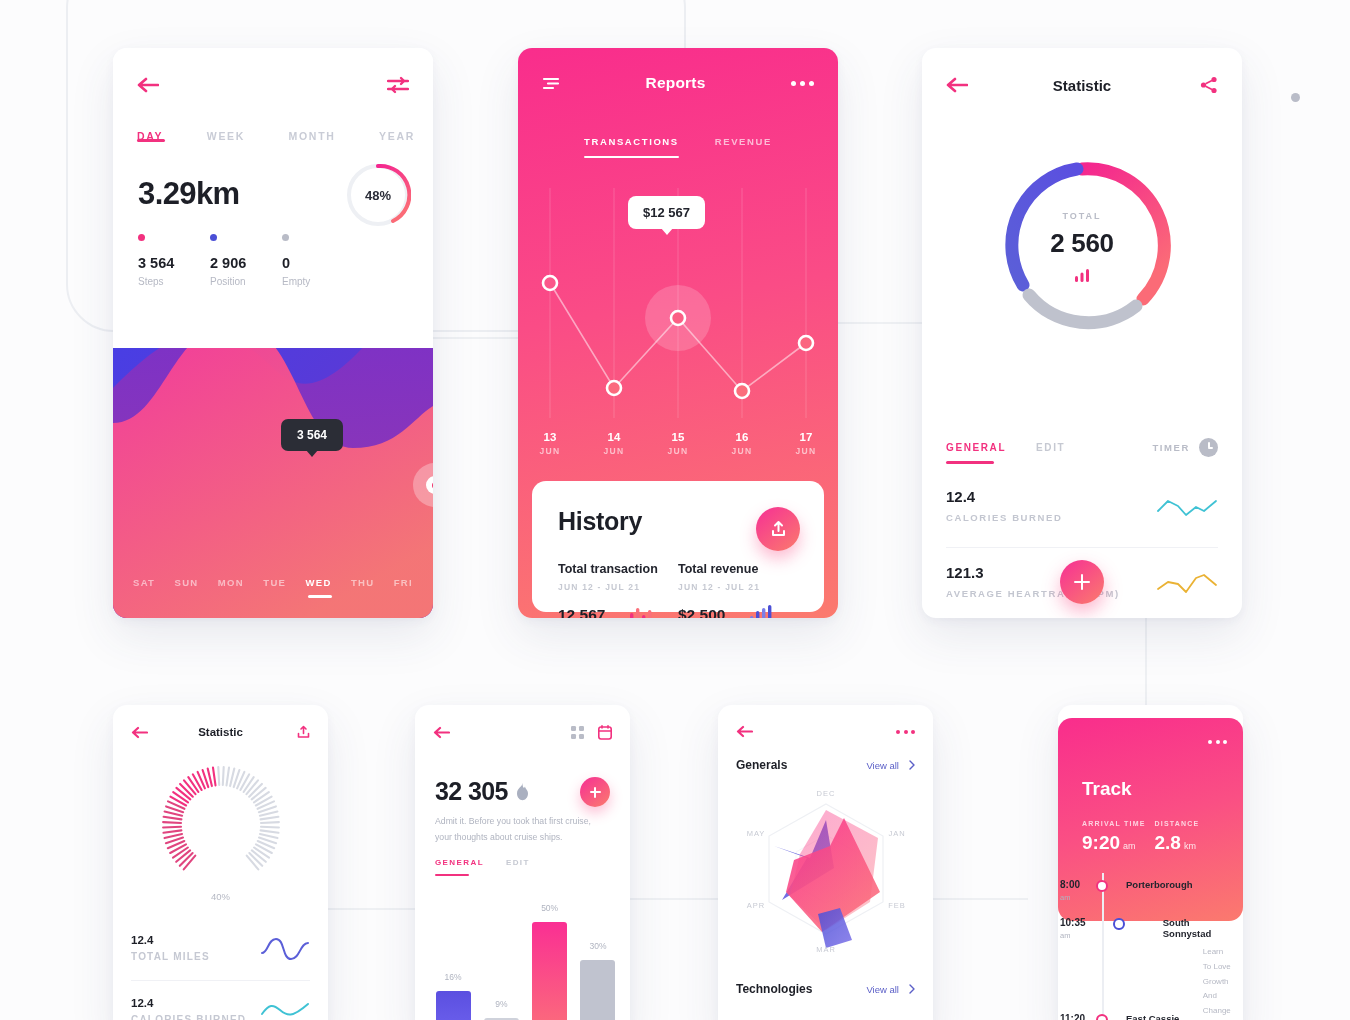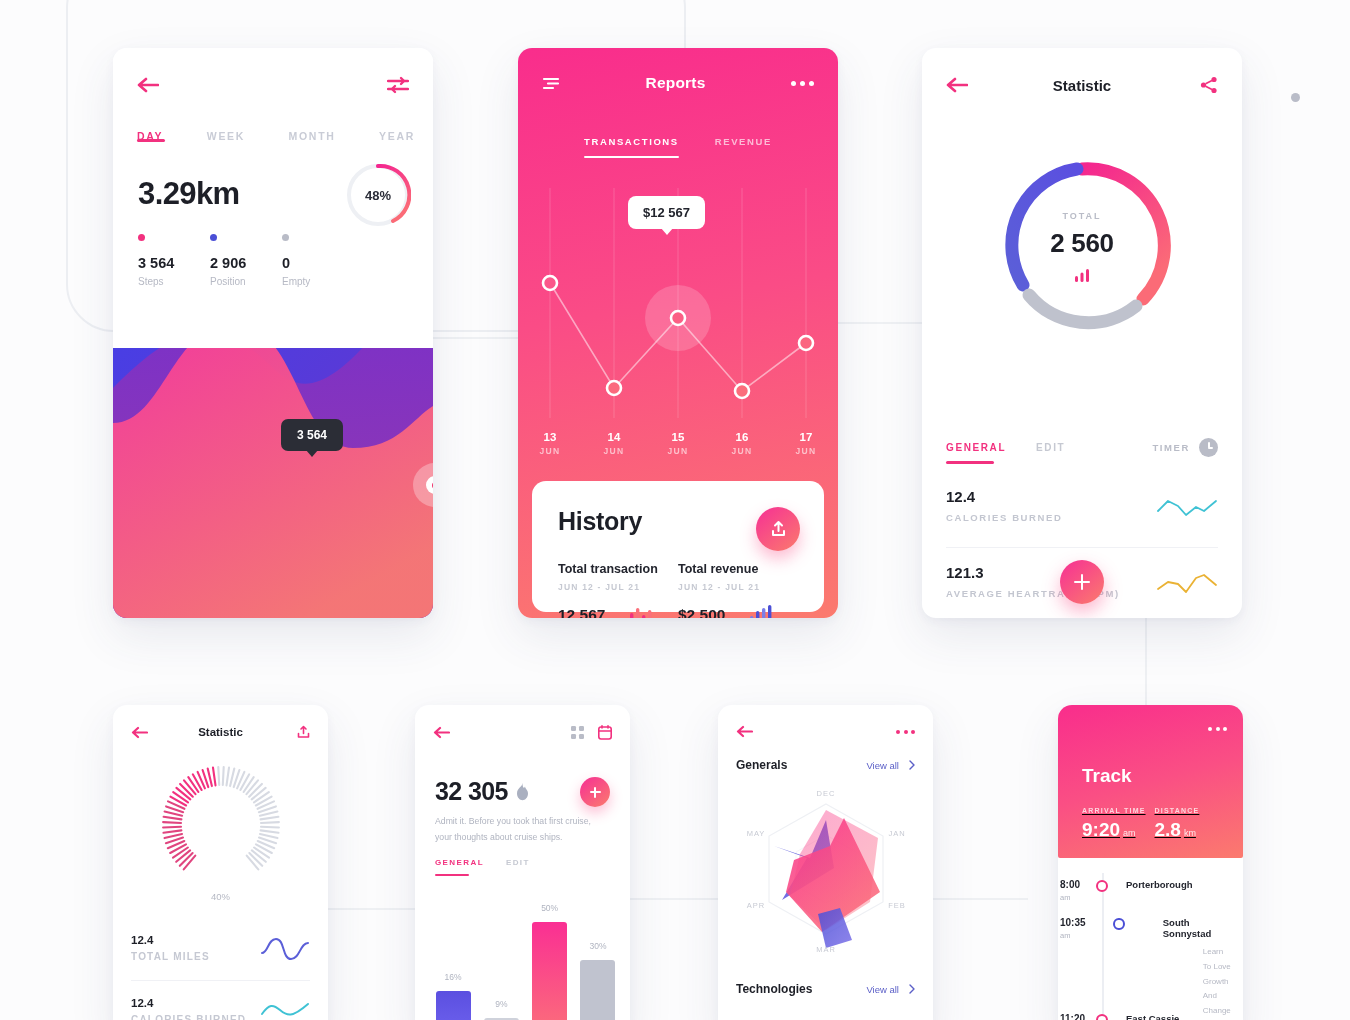--- a/index.html
+++ b/index.html
@@ -149,27 +149,27 @@
   #card6 .hd { position:absolute; top:20px; left:18px; right:18px; display:flex; justify-content:space-between; align-items:center;}
   #card6 .dots { display:flex; gap:3.5px;}
   #card6 .dots i { width:4px; height:4px; border-radius:50%; background:#f2317f; display:block;}
   #card6 .sect { position:absolute; left:18px; right:18px; display:flex; align-items:center; justify-content:space-between;}
   #card6 .sect h3 { font-size:12px; font-weight:bold; color:#1d1f27;}
   #card6 .sect .va { font-size:9.5px; color:#5b5fc7; display:flex; align-items:center; gap:10px;}
   #card6 .radar { position:absolute; top:75px; left:50%; margin-left:-92px; width:184px; height:180px;}
 
   
   #card7 { left:1058px; top:705px; width:185px; height:330px; }
-  #card7 .hero { position:absolute; left:0; top:0; width:100%; height:153px;
-                 background:linear-gradient(165deg,#f92d8c 0%,#fa4f84 50%,#fb7a6e 100%); border-radius:2px;}
+  #card7 .hero { position:absolute; left:0; top:13px; width:100%; height:203px;
+                 background:linear-gradient(165deg,#f92d8c 0%,#fa4f84 50%,#fb7a6e 100%); border-radius:14px;}
   #card7 .dots { position:absolute; right:16px; top:22px; display:flex; gap:3.5px;}
   #card7 .dots i { width:4px; height:4px; border-radius:50%; background:#fff; display:block;}
   #card7 .hero h2 { position:absolute; left:24px; top:60px; font-size:19px; font-weight:bold; color:#fff;}
   #card7 .hero .row { position:absolute; left:24px; right:16px; top:102px; display:flex;}
-  #card7 .hero .c { width:76px;text-decoration:underline; }
+  #card7 .hero .c { width:76px; }
   #card7 .hero .k { font-size:7px; font-weight:bold; letter-spacing:1.2px; color:rgba(255,255,255,0.75);}
   #card7 .hero .v { font-size:19px; font-weight:bold; color:#fff; margin-top:5px;}
   #card7 .hero .v small { font-size:9px; font-weight:normal; margin-left:3px; color:rgba(255,255,255,0.85);}
   #card7 .tl { position:absolute; left:0; top:168px; right:0; bottom:0;}
   #card7 .tl .spine { position:absolute; left:44px; top:0; bottom:0; width:1.5px; background:#eceef3;}
   #card7 .ev { position:absolute; left:0; right:10px; display:flex;}
   #card7 .ev .time { width:38px; text-align:left; padding-left:2px;}
   #card7 .ev .time .t { font-size:10px; font-weight:bold; color:#23252e;}
   #card7 .ev .time .ap { font-size:7.5px; color:#b0b4c0; margin-top:3px;}
   #card7 .ev .mk { width:12px; height:12px; border-radius:50%; border:2.5px solid #f2317f; background:#fff; margin-left:0px; margin-top:1px; z-index:2;}
@@ -271,20 +271,29 @@
         </div>
       </div>
     </div>
 
     <div class="halo"></div>
     <div class="knob">
         <i></i>
       </div>
     <div class="tip">3 564</div>
 
+    <div class="days">
+      <div class="d">SAT</div>
+      <div class="d">SUN</div>
+      <div class="d">MON</div>
+      <div class="d">TUE</div>
+      <div class="d on">WED</div>
+      <div class="d">THU</div>
+      <div class="d">FRI</div>
+    </div>
   </div>
 
   <div class="card" id="card2">
     <div class="hd">
       <span>
         <svg width="18" height="14" viewBox="0 0 18 14">
           <path d="M2 3 H16 M6 7.5 H16 M2 12 H11" stroke="#fff" stroke-width="2.2" stroke-linecap="round"></path>
         </svg>
       </span>
       <div class="title">Reports</div>

